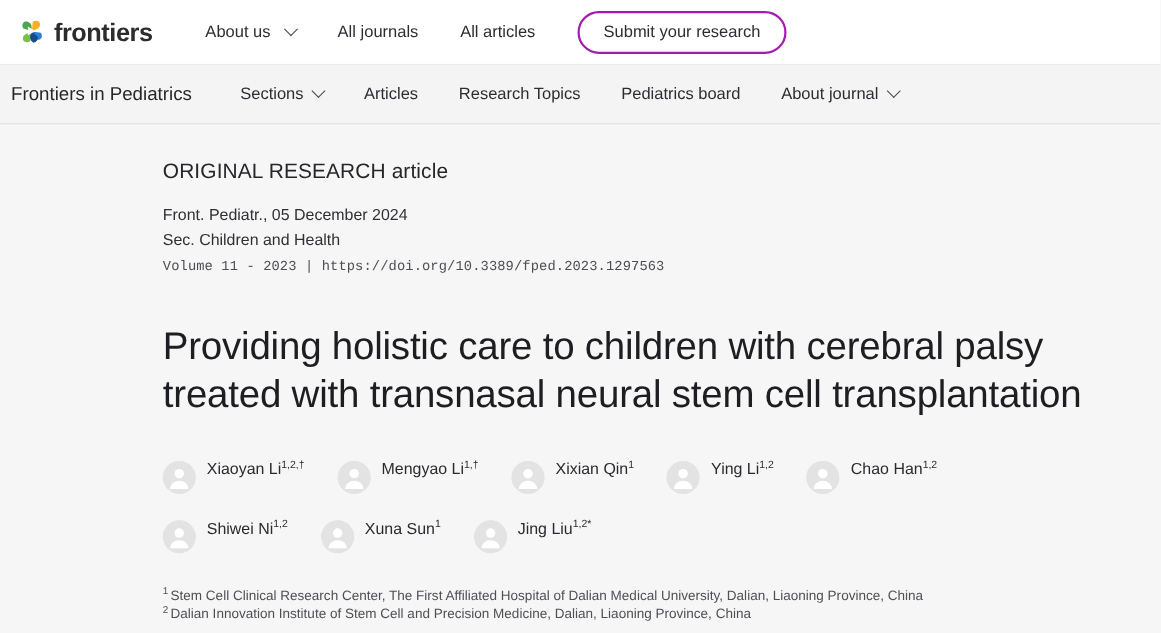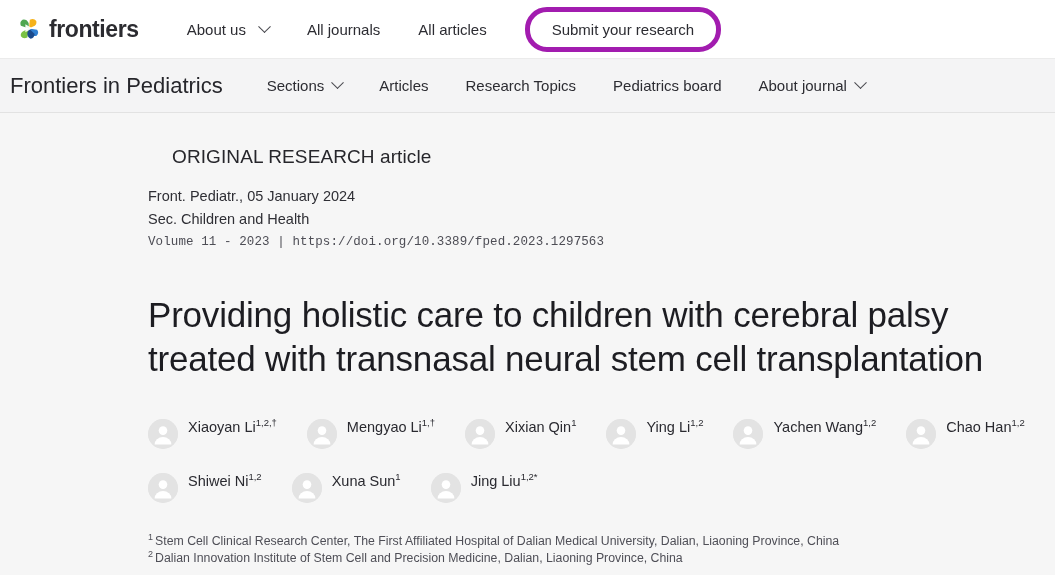--- a/index.html
+++ b/index.html
@@ -46,21 +46,21 @@
     white-space: nowrap;
   }
   .chev {
     display: inline-block;
     width: 9px; height: 9px;
     border-right: 1.3px solid #4a4a50;
     border-bottom: 1.3px solid #4a4a50;
     transform: rotate(45deg) translate(-2px,-2px);
   }
   #submit-btn {
-    border: 5px solid #a21caf;
+    border: 2px solid #a21caf;
     border-radius: 22px;
     padding: 9px 22px;
     font-size: 15px;
     color: #2c2c32;
     background: #ffffff;
     cursor: pointer;
     white-space: nowrap;
     font-family: "Liberation Sans", sans-serif;
   }
 
@@ -68,21 +68,21 @@
   #journal-bar {
     height: 55px;
     background: #f4f4f5;
     border-top: 1px solid #ebebeb;
     border-bottom: 1px solid #e2e2e2;
     display: flex;
     align-items: center;
     padding-left: 10px;
   }
   #journal-title {
-    font-size: 22px;
+    font-size: 17px;
     color: #26262b;
     margin-right: 44px;
     white-space: nowrap;
     cursor: pointer;
   }
   .jlink {
     font-size: 15px;
     color: #2c2c32;
     margin-right: 37px;
     display: flex;
@@ -94,21 +94,20 @@
 
   
   #article {
     padding: 33px 0 0 148px;
   }
   #article-type {
     font-size: 19px;
     color: #26262b;
     letter-spacing: 0.1px;
     margin-bottom: 18px;
-    margin-left: 24px;
   }
   .meta-line {
     font-size: 14.5px;
     color: #2f2f35;
     line-height: 20px;
     margin-bottom: 3px;
   }
   #doi-line {
     font-size: 12.5px;
     color: #4d4d55;
@@ -226,21 +225,21 @@
   <div class="jlink">
     <span>About journal</span>
     <i class="chev"></i>
   </div>
 </div>
 
 <div id="article">
 
   <div id="article-type">ORIGINAL RESEARCH article</div>
 
-  <div class="meta-line">Front. Pediatr., 05 January 2024</div>
+  <div class="meta-line">Front. Pediatr., 05 December 2024</div>
   <div class="meta-line">Sec. Children and Health</div>
   <div id="doi-line">Volume 11 - 2023 | https://doi.org/10.3389/fped.2023.1297563</div>
 
   <h1 id="article-title">Providing holistic care to children with cerebral palsy treated with transnasal neural stem cell transplantation</h1>
 
   <div id="authors">
       <div class="author">
         <svg class="avatar" viewBox="0 0 30 30">
           <circle cx="15" cy="15" r="15" fill="#e3e3e3"></circle>
           <circle cx="15" cy="11.6" r="4.3" fill="#ffffff"></circle>
@@ -264,28 +263,20 @@
         </svg>
         <span class="author-name">Xixian Qin<sup>1</sup></span>
       </div>
       <div class="author">
         <svg class="avatar" viewBox="0 0 30 30">
           <circle cx="15" cy="15" r="15" fill="#e3e3e3"></circle>
           <circle cx="15" cy="11.6" r="4.3" fill="#ffffff"></circle>
           <path d="M6.6 25.5a8.4 7.4 0 0 1 16.8 0z" fill="#ffffff"></path>
         </svg>
         <span class="author-name">Ying Li<sup>1,2</sup></span>
-      </div>
-      <div class="author">
-        <svg class="avatar" viewBox="0 0 30 30">
-          <circle cx="15" cy="15" r="15" fill="#e3e3e3"></circle>
-          <circle cx="15" cy="11.6" r="4.3" fill="#ffffff"></circle>
-          <path d="M6.6 25.5a8.4 7.4 0 0 1 16.8 0z" fill="#ffffff"></path>
-        </svg>
-        <span class="author-name">Yachen Wang<sup>1,2</sup></span>
       </div>
       <div class="author">
         <svg class="avatar" viewBox="0 0 30 30">
           <circle cx="15" cy="15" r="15" fill="#e3e3e3"></circle>
           <circle cx="15" cy="11.6" r="4.3" fill="#ffffff"></circle>
           <path d="M6.6 25.5a8.4 7.4 0 0 1 16.8 0z" fill="#ffffff"></path>
         </svg>
         <span class="author-name">Chao Han<sup>1,2</sup></span>
       </div>
       <div style="flex-basis: 100%; height: 0px;"></div>

